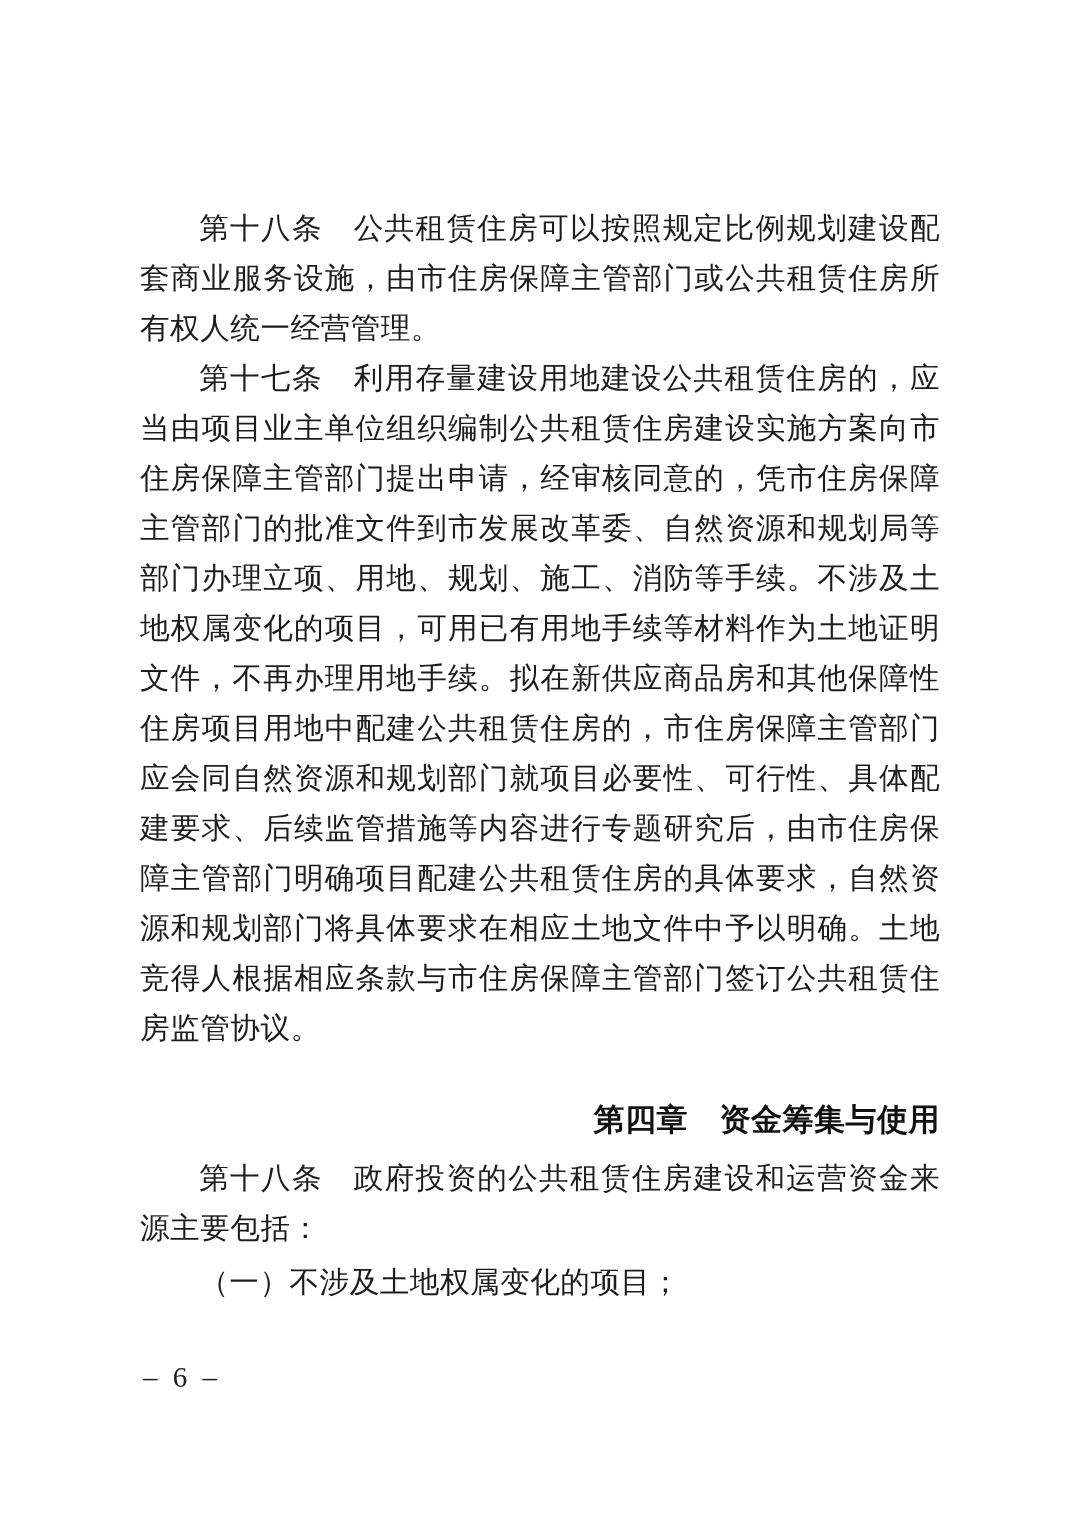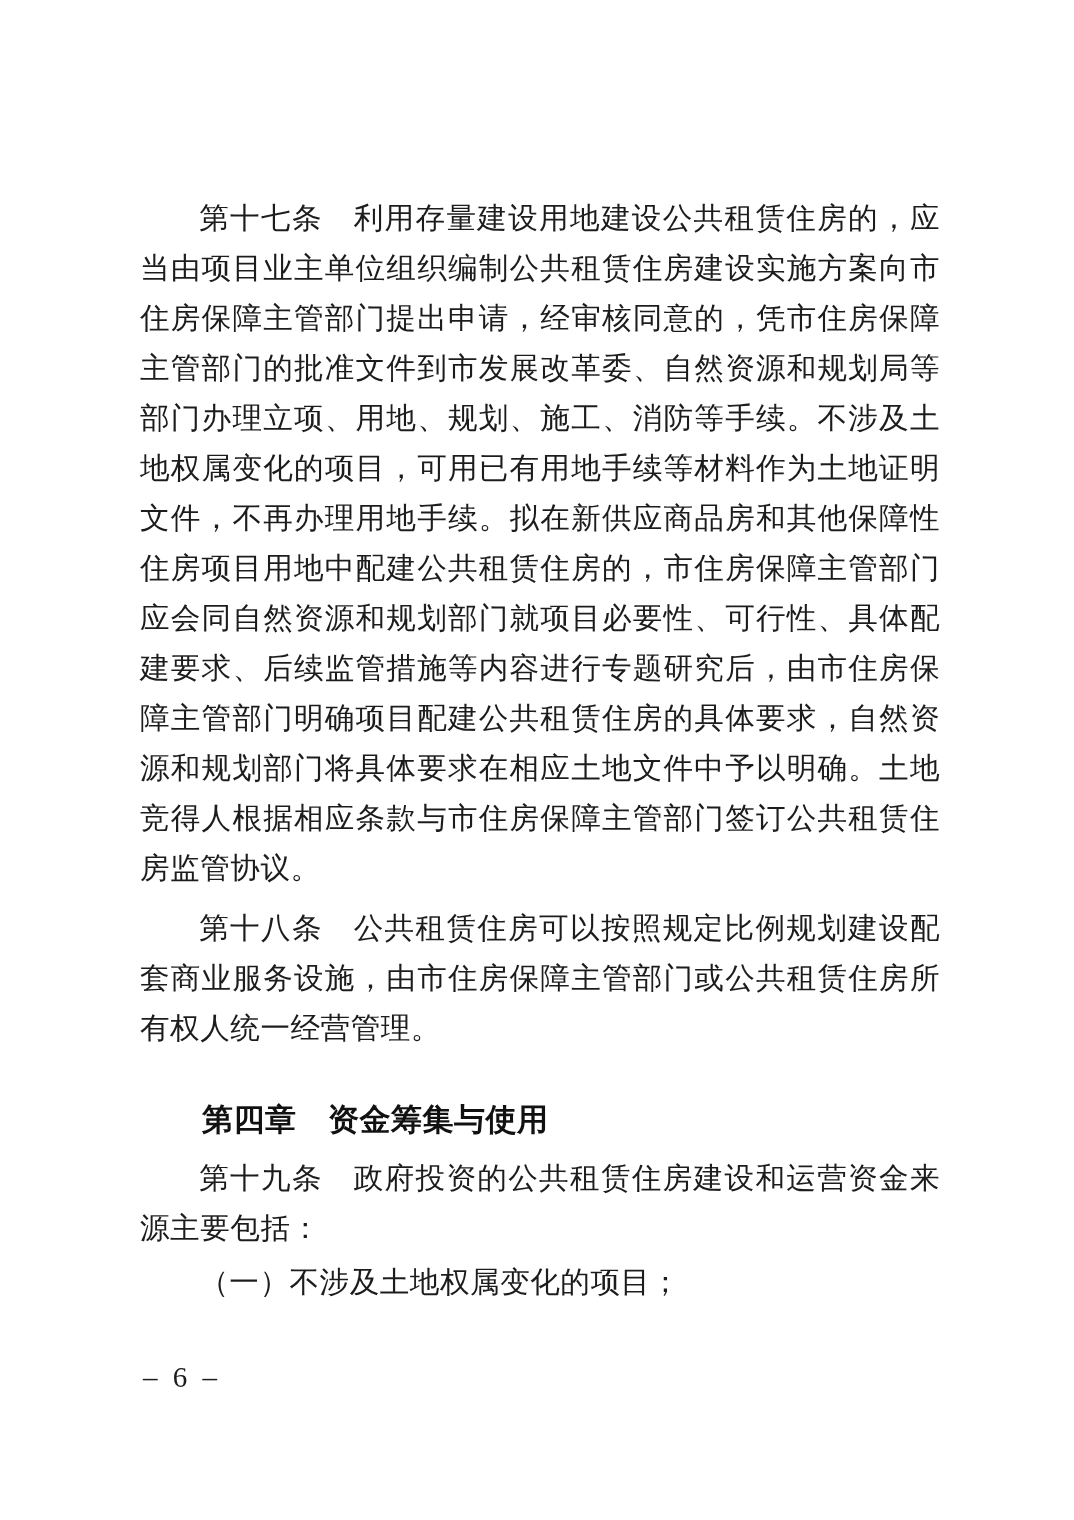--- a/index.html
+++ b/index.html
@@ -40,38 +40,38 @@
   .clause-1 {
     margin-top: 4px;
   }
   .chapter-heading {
     margin: 42px 0 0 0;
     font-family: "Liberation Sans", "DejaVu Sans", sans-serif;
     font-weight: bold;
     font-size: 31px;
     line-height: 50px;
     color: #111111;
-    text-align: left;
+    text-align: right;
     text-indent: 2em; 
   }
   .page-number {
     position: absolute;
     left: 143px;
     top: 1362px;
     font-size: 29px;
     line-height: 30px;
     letter-spacing: 4px;
     color: #1c1c1c;
   }
 </style>
 </head>
 <body>
 
 <div class="page">
   <div class="body-text">
+    <p class="para para-18">第十八条　公共租赁住房可以按照规定比例规划建设配套商业服务设施，由市住房保障主管部门或公共租赁住房所有权人统一经营管理。</p>
     <p class="para">第十七条　利用存量建设用地建设公共租赁住房的，应当由项目业主单位组织编制公共租赁住房建设实施方案向市住房保障主管部门提出申请，经审核同意的，凭市住房保障主管部门的批准文件到市发展改革委、自然资源和规划局等部门办理立项、用地、规划、施工、消防等手续。不涉及土地权属变化的项目，可用已有用地手续等材料作为土地证明文件，不再办理用地手续。拟在新供应商品房和其他保障性住房项目用地中配建公共租赁住房的，市住房保障主管部门应会同自然资源和规划部门就项目必要性、可行性、具体配建要求、后续监管措施等内容进行专题研究后，由市住房保障主管部门明确项目配建公共租赁住房的具体要求，自然资源和规划部门将具体要求在相应土地文件中予以明确。土地竞得人根据相应条款与市住房保障主管部门签订公共租赁住房监管协议。</p>
-    <p class="para para-18">第十八条　公共租赁住房可以按照规定比例规划建设配套商业服务设施，由市住房保障主管部门或公共租赁住房所有权人统一经营管理。</p>
     <h2 class="chapter-heading">第四章　资金筹集与使用</h2>
-    <p class="para para-19">第十九条　政府投资的公共租赁住房建设和运营资金来源主要包括：</p>
+    <p class="para para-19">第十八条　政府投资的公共租赁住房建设和运营资金来源主要包括：</p>
     <p class="para clause-1">（一）不涉及土地权属变化的项目；</p>
   </div>
   <div class="page-number">– 6 –</div>
 </div>
 
 </body></html>

